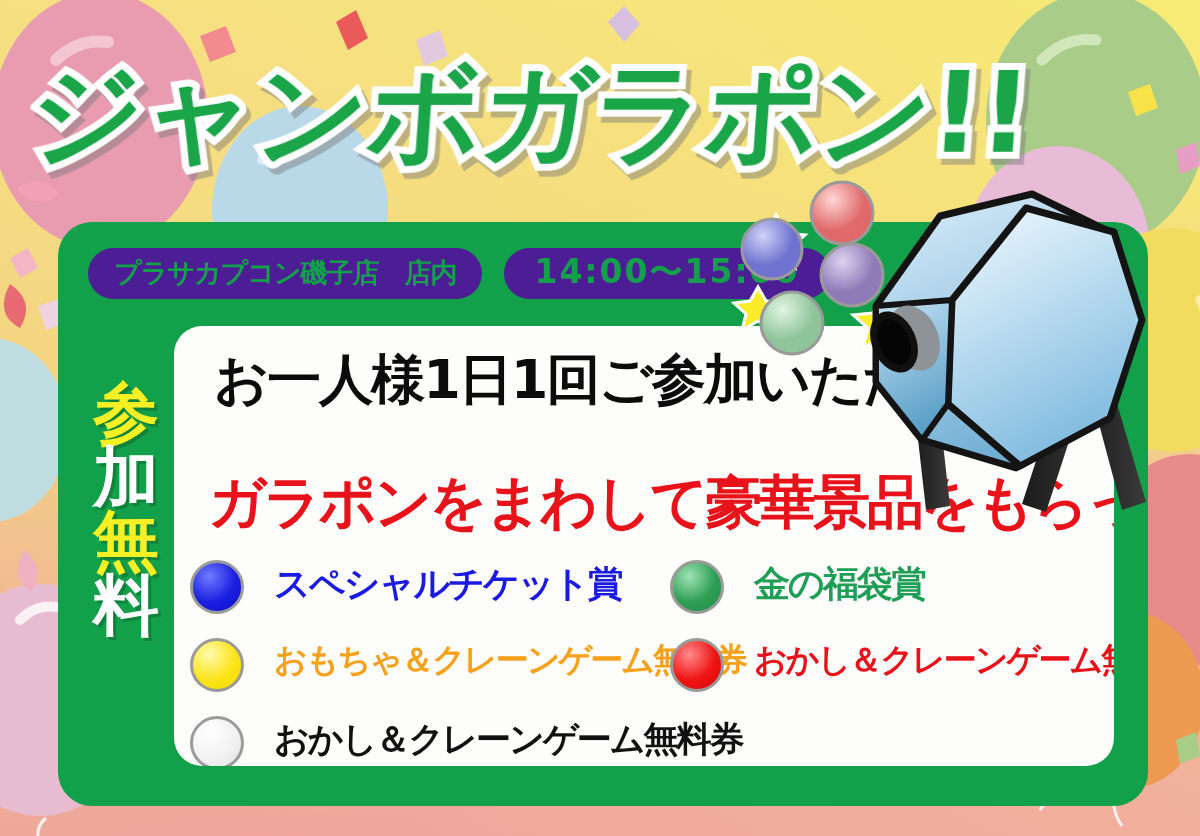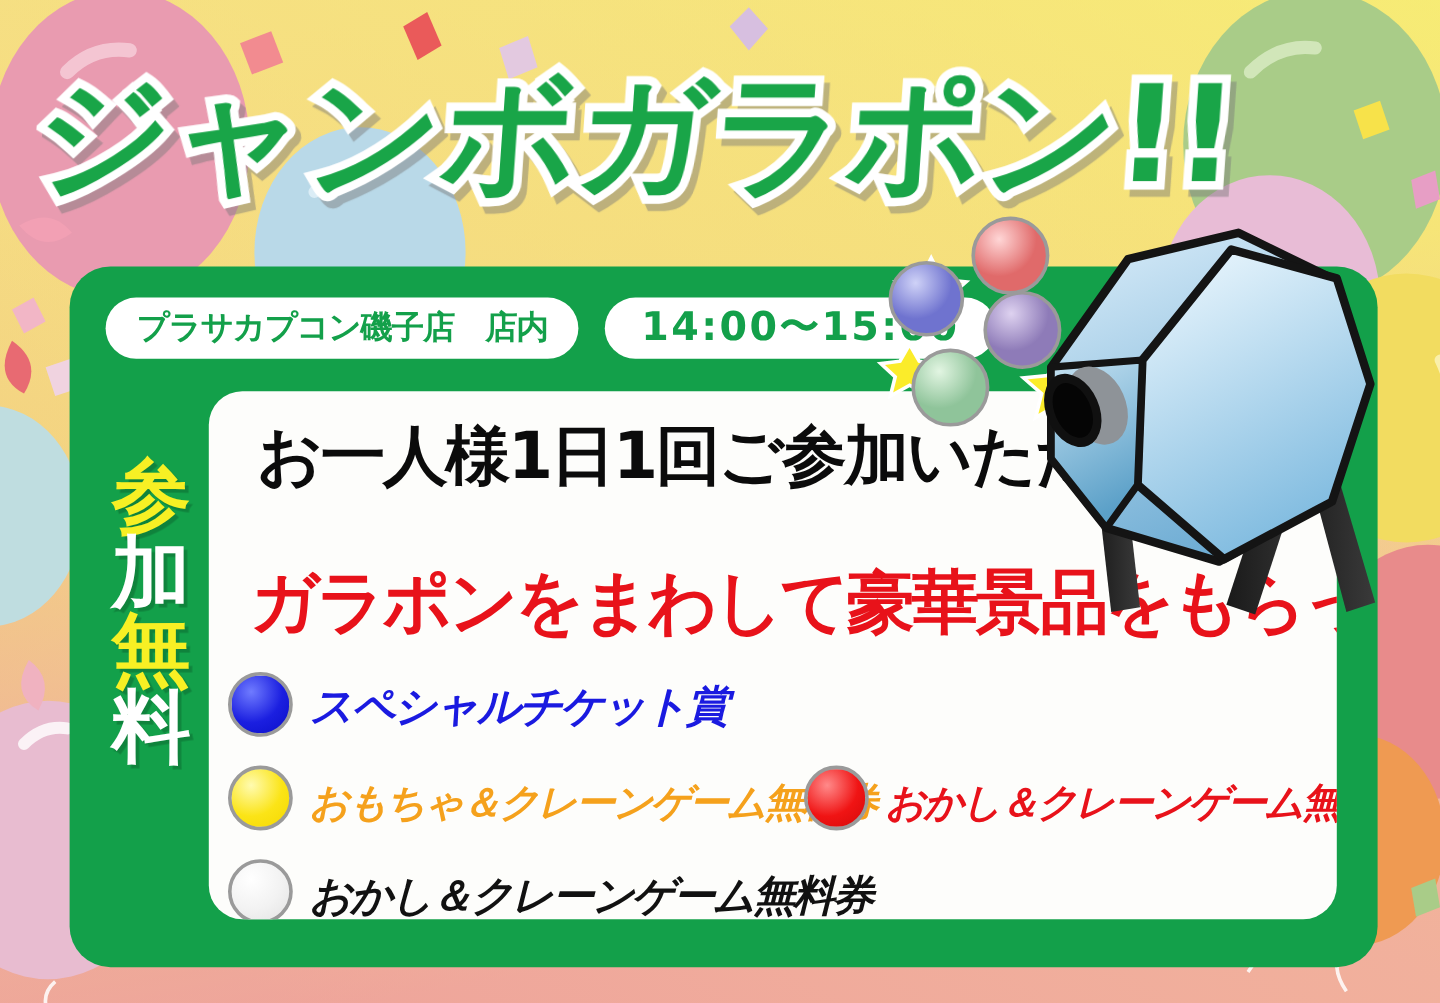--- a/index.html
+++ b/index.html
@@ -34,21 +34,21 @@
 
   
   #panel {
     position:absolute; left:58px; top:222px; width:1090px; height:584px;
     background:#13a04a; border-radius:34px; z-index:3;
   }
 
   
   #pill-row { position:absolute; left:30px; top:26px; display:flex; gap:22px; z-index:5; }
   .pill {
-    background:#ffffff; border-radius:999px;
+    background:#4c1d95; border-radius:999px;
     padding:5px 26px 7px;
     color:#13a04a; font-weight:bold; white-space:nowrap;
     font-family:"DejaVu Sans","Liberation Sans",sans-serif;
     display:flex; align-items:center; justify-content:center;
   }
   #pill-store { font-size:27px; letter-spacing:-1px; }
   #pill-time  { font-size:33px; letter-spacing:2px; padding:2px 30px 4px; }
 
   
   #vert {
@@ -80,21 +80,21 @@
     position:absolute; left:22px; top:138px;
     font-size:58px; font-weight:bold; color:#e8121a;
     font-family:"DejaVu Sans","Liberation Sans",sans-serif;
     letter-spacing:-3px; white-space:nowrap;
     transform:scaleX(.98);
   }
 
   
   #prizes { position:absolute; left:16px; top:222px; width:910px; }
   .prize-row { display:flex; align-items:center; height:78px; }
-  .prize { display:flex; align-items:flex-end; gap:14px;font-style:italic; }
+  .prize { display:flex; align-items:flex-start; gap:30px; }
   .prize-label {
     font-size:36px; font-weight:bold; white-space:nowrap;
     font-family:"DejaVu Sans","Liberation Sans",sans-serif;
     letter-spacing:-2px;
   }
   .ball {
     width:54px; height:54px; border-radius:50%;
     border:3px solid #9a9a9a; flex:0 0 auto;
   }
   .ball-blue   { background:radial-gradient(circle at 34% 28%, #6f7bff 0%, #1b1fe0 55%, #0a0ec8 100%); }
@@ -259,20 +259,24 @@
   <div id="card">
     <div id="line-black">お一人様1日1回ご参加いただけます。</div>
     <div id="line-red">ガラポンをまわして豪華景品をもらっちゃおう！</div>
 
     <div id="prizes">
       <div class="prize-row">
         <div class="prize" style="width:480px">
           <div class="ball ball-blue"></div>
           <div class="prize-label" style="color:#1a1ae0">スペシャルチケット賞</div>
         </div>
+        <div class="prize">
+          <div class="ball ball-green"></div>
+          <div class="prize-label" style="color:#1f9e56">金の福袋賞</div>
+        </div>
       </div>
 
       <div class="prize-row">
         <div class="prize" style="width:480px">
           <div class="ball ball-yellow"></div>
           <div class="prize-label" style="color:#f5a11c;font-size:33px">おもちゃ＆クレーンゲーム無料券</div>
         </div>
         <div class="prize">
           <div class="ball ball-red"></div>
           <div class="prize-label" style="color:#e8121a;font-size:33px">おかし＆クレーンゲーム無料券</div>

